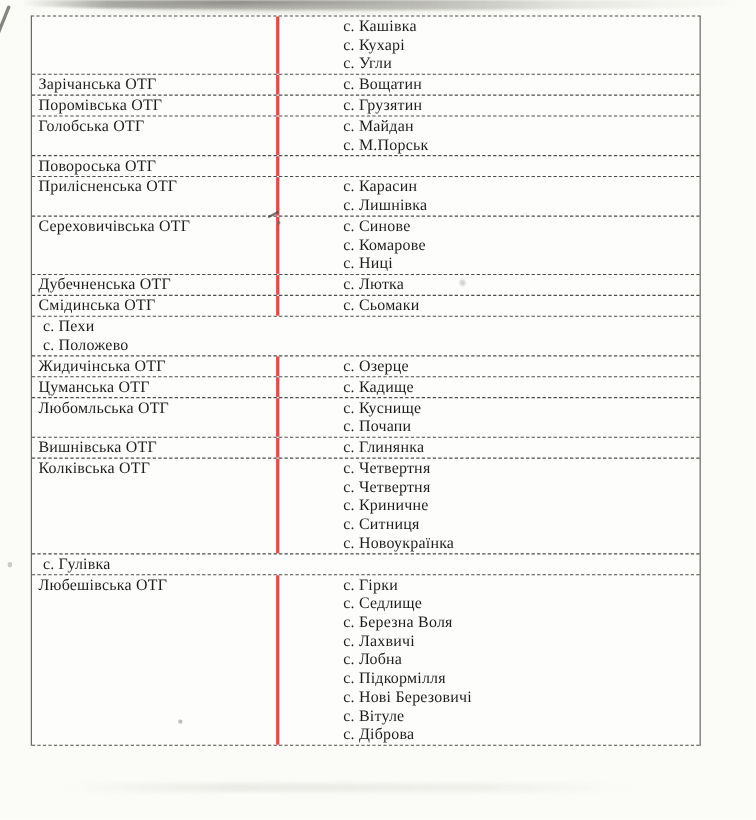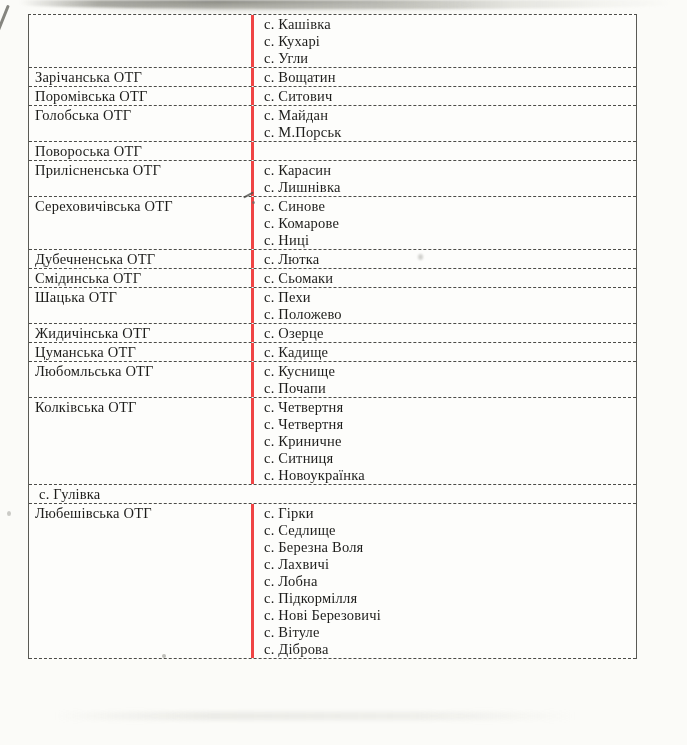--- a/index.html
+++ b/index.html
@@ -54,21 +54,21 @@
 
   
   .doc-table{
     position:absolute;left:28px;top:14px;width:609px;
     border-left:1px solid #5a5a55;
     border-right:1px solid #5a5a55;
     border-top:1px dashed #4c4c48;
     background:#fdfdfb;
     box-sizing:border-box;
   }
-  .t-row{display:flex;border-bottom:1px dashed #4c4c48;}
+  .t-row{display:flex;border-bottom:1px dashed #4c4c48;gap:48px;}
   .cell-otg{
     width:225px;min-width:225px;box-sizing:border-box;
     border-right:3px solid #ef4444;
     padding:1px 2px 0 6px;
   }
   .cell-villages{flex:1;padding:1px 2px 0 10px;}
   .line{
     line-height:17px;font-size:14.5px;color:#1d1d1b;
     letter-spacing:.2px;white-space:nowrap;
   }
@@ -99,21 +99,21 @@
     <div class="cell-villages">
         <div class="line">с. Вощатин</div>
       </div>
   </div>
 
   <div class="t-row">
     <div class="cell-otg">
       <div class="line">Поромівська ОТГ</div>
     </div>
     <div class="cell-villages">
-        <div class="line">с. Ситович</div>
+        <div class="line">с. Грузятин</div>
       </div>
   </div>
 
   <div class="t-row">
     <div class="cell-otg">
       <div class="line">Голобська ОТГ</div>
     </div>
     <div class="cell-villages">
         <div class="line">с. Майдан</div>
         <div class="line">с. М.Порськ</div>
@@ -159,23 +159,20 @@
   <div class="t-row">
     <div class="cell-otg">
       <div class="line">Смідинська ОТГ</div>
     </div>
     <div class="cell-villages">
         <div class="line">с. Сьомаки</div>
       </div>
   </div>
 
   <div class="t-row">
-    <div class="cell-otg">
-      <div class="line">Шацька ОТГ</div>
-    </div>
     <div class="cell-villages">
         <div class="line">с. Пехи</div>
         <div class="line">с. Положево</div>
       </div>
   </div>
 
 
   <div class="t-row">
     <div class="cell-otg">
       <div class="line">Жидичінська ОТГ</div>
@@ -197,20 +194,28 @@
   <div class="t-row">
     <div class="cell-otg">
       <div class="line">Любомльська ОТГ</div>
     </div>
     <div class="cell-villages">
         <div class="line">с. Куснище</div>
         <div class="line">с. Почапи</div>
       </div>
   </div>
 
+  <div class="t-row">
+    <div class="cell-otg">
+      <div class="line">Вишнівська ОТГ</div>
+    </div>
+    <div class="cell-villages">
+        <div class="line">с. Глинянка</div>
+      </div>
+  </div>
 
   <div class="t-row">
     <div class="cell-otg">
       <div class="line">Колківська ОТГ</div>
     </div>
     <div class="cell-villages">
         <div class="line">с. Четвертня</div>
         <div class="line">с. Четвертня</div>
         <div class="line">с. Криничне</div>
         <div class="line">с. Ситниця</div>

